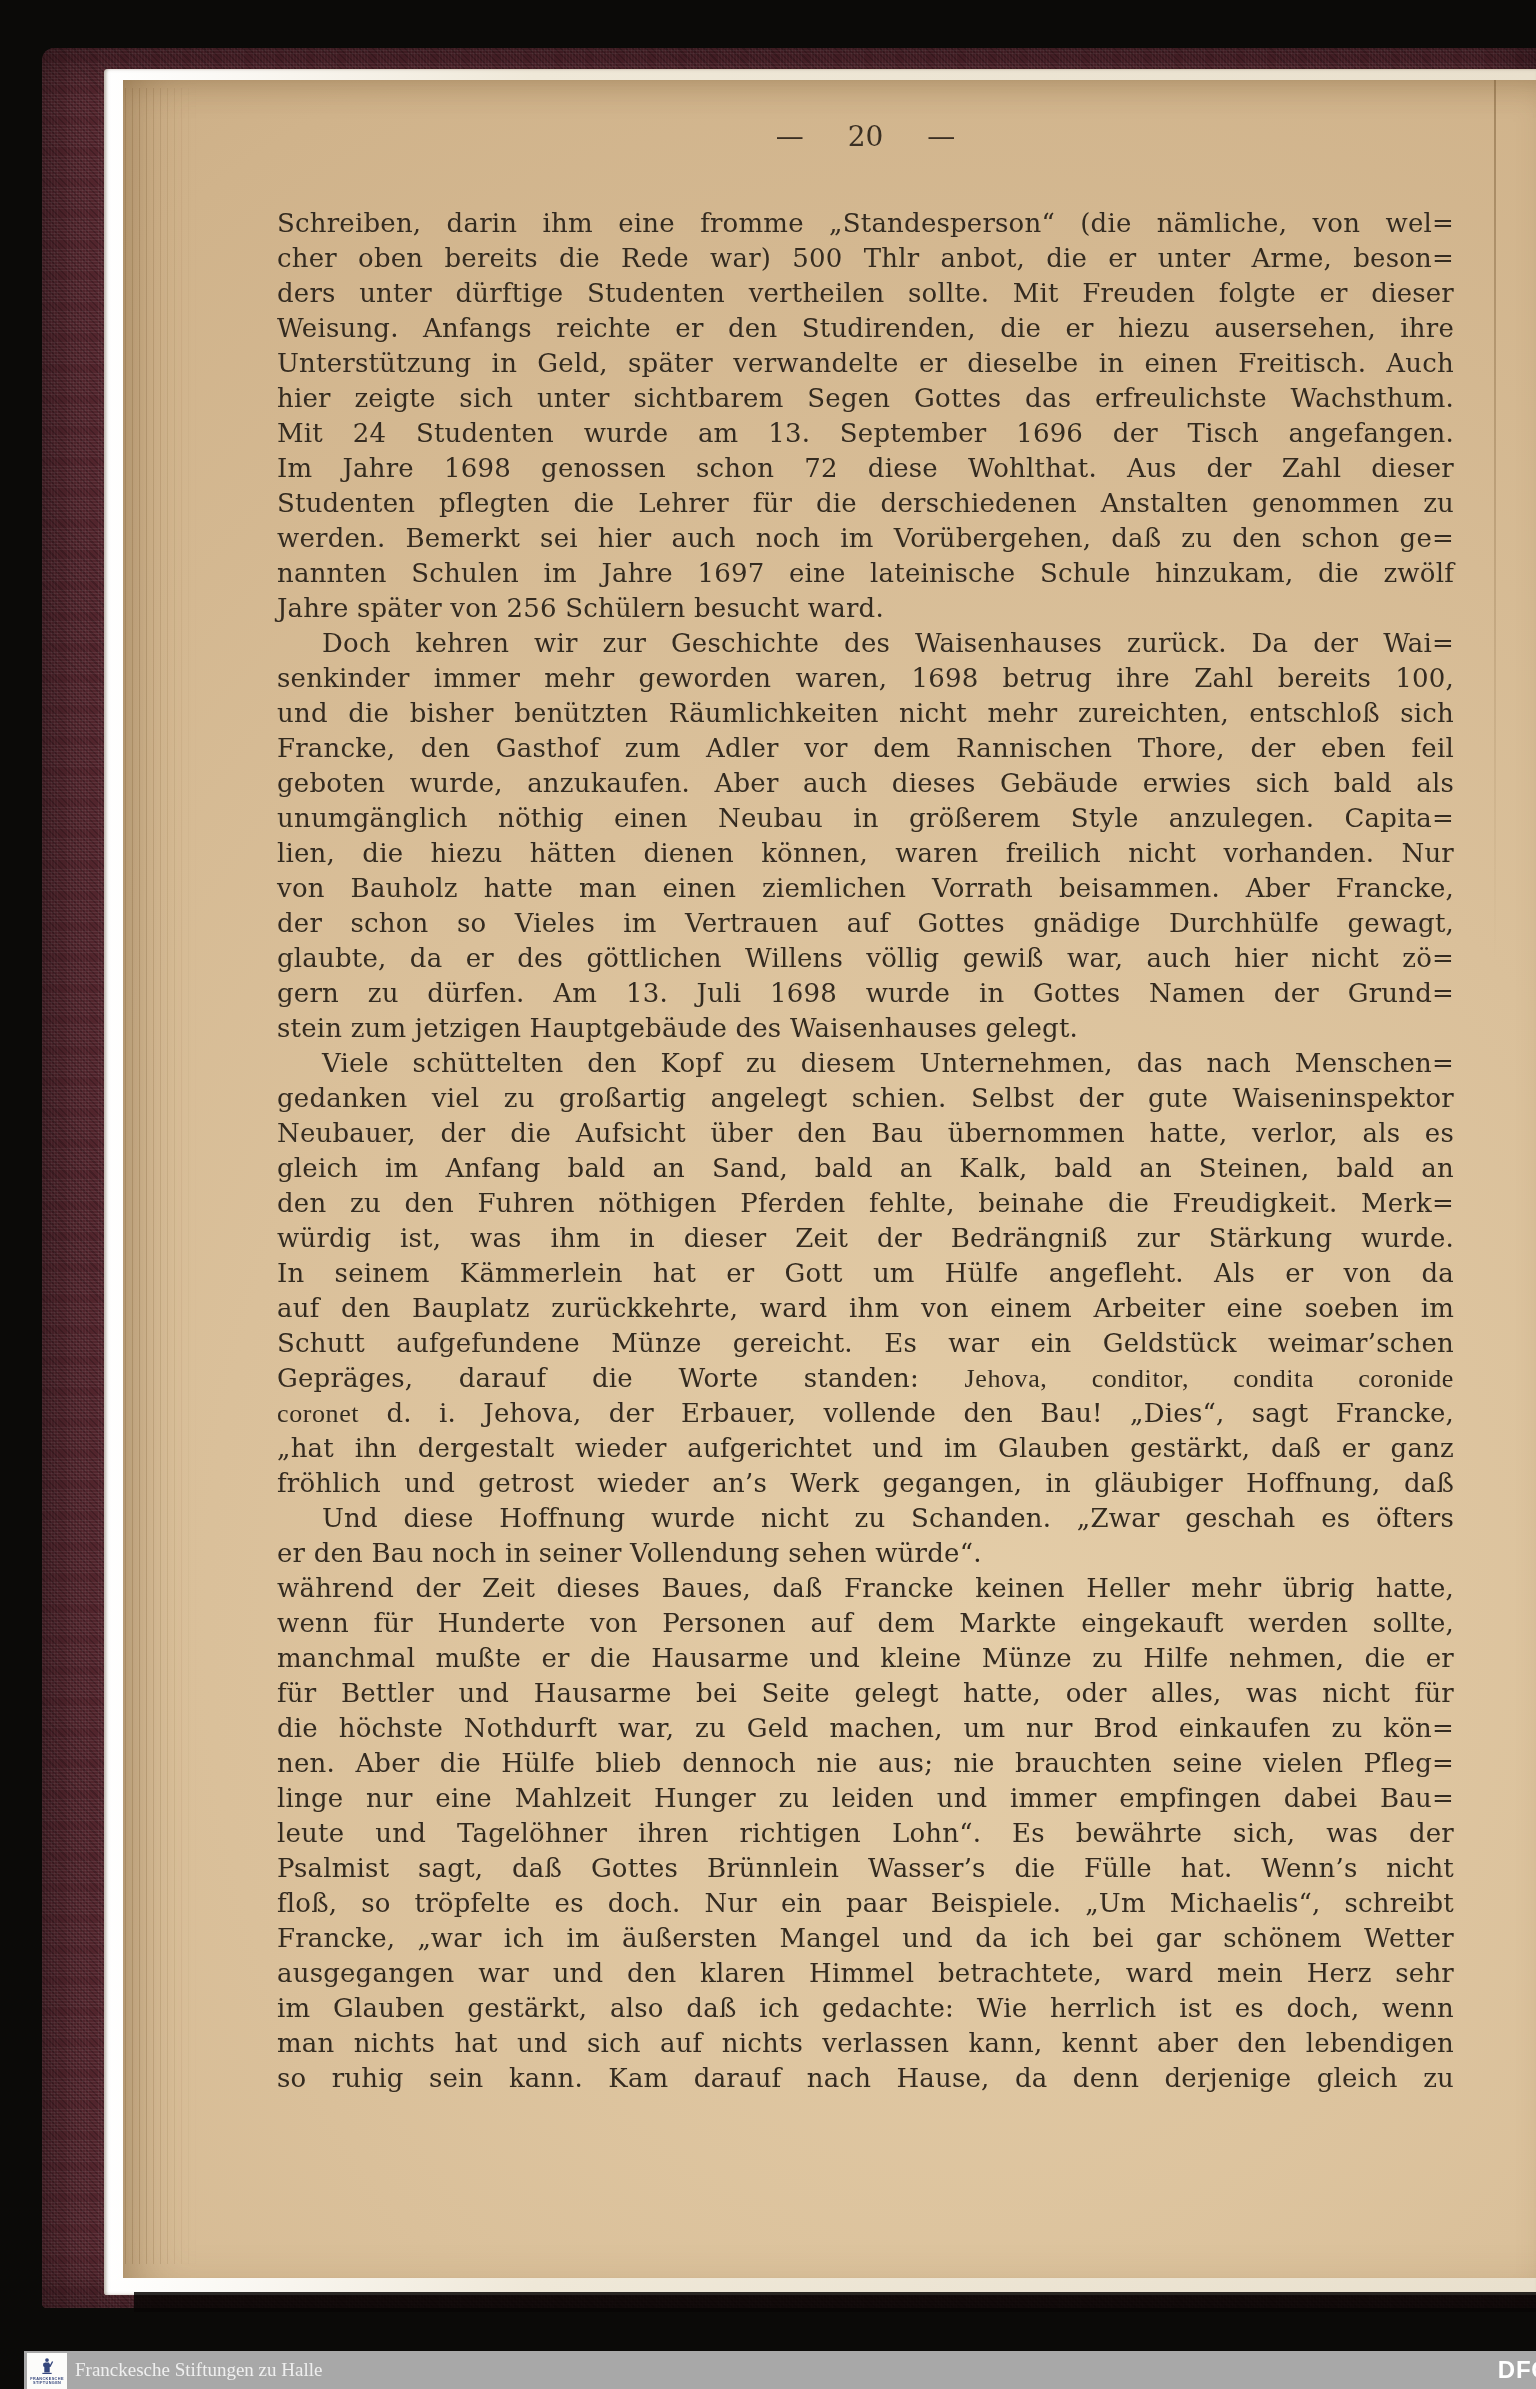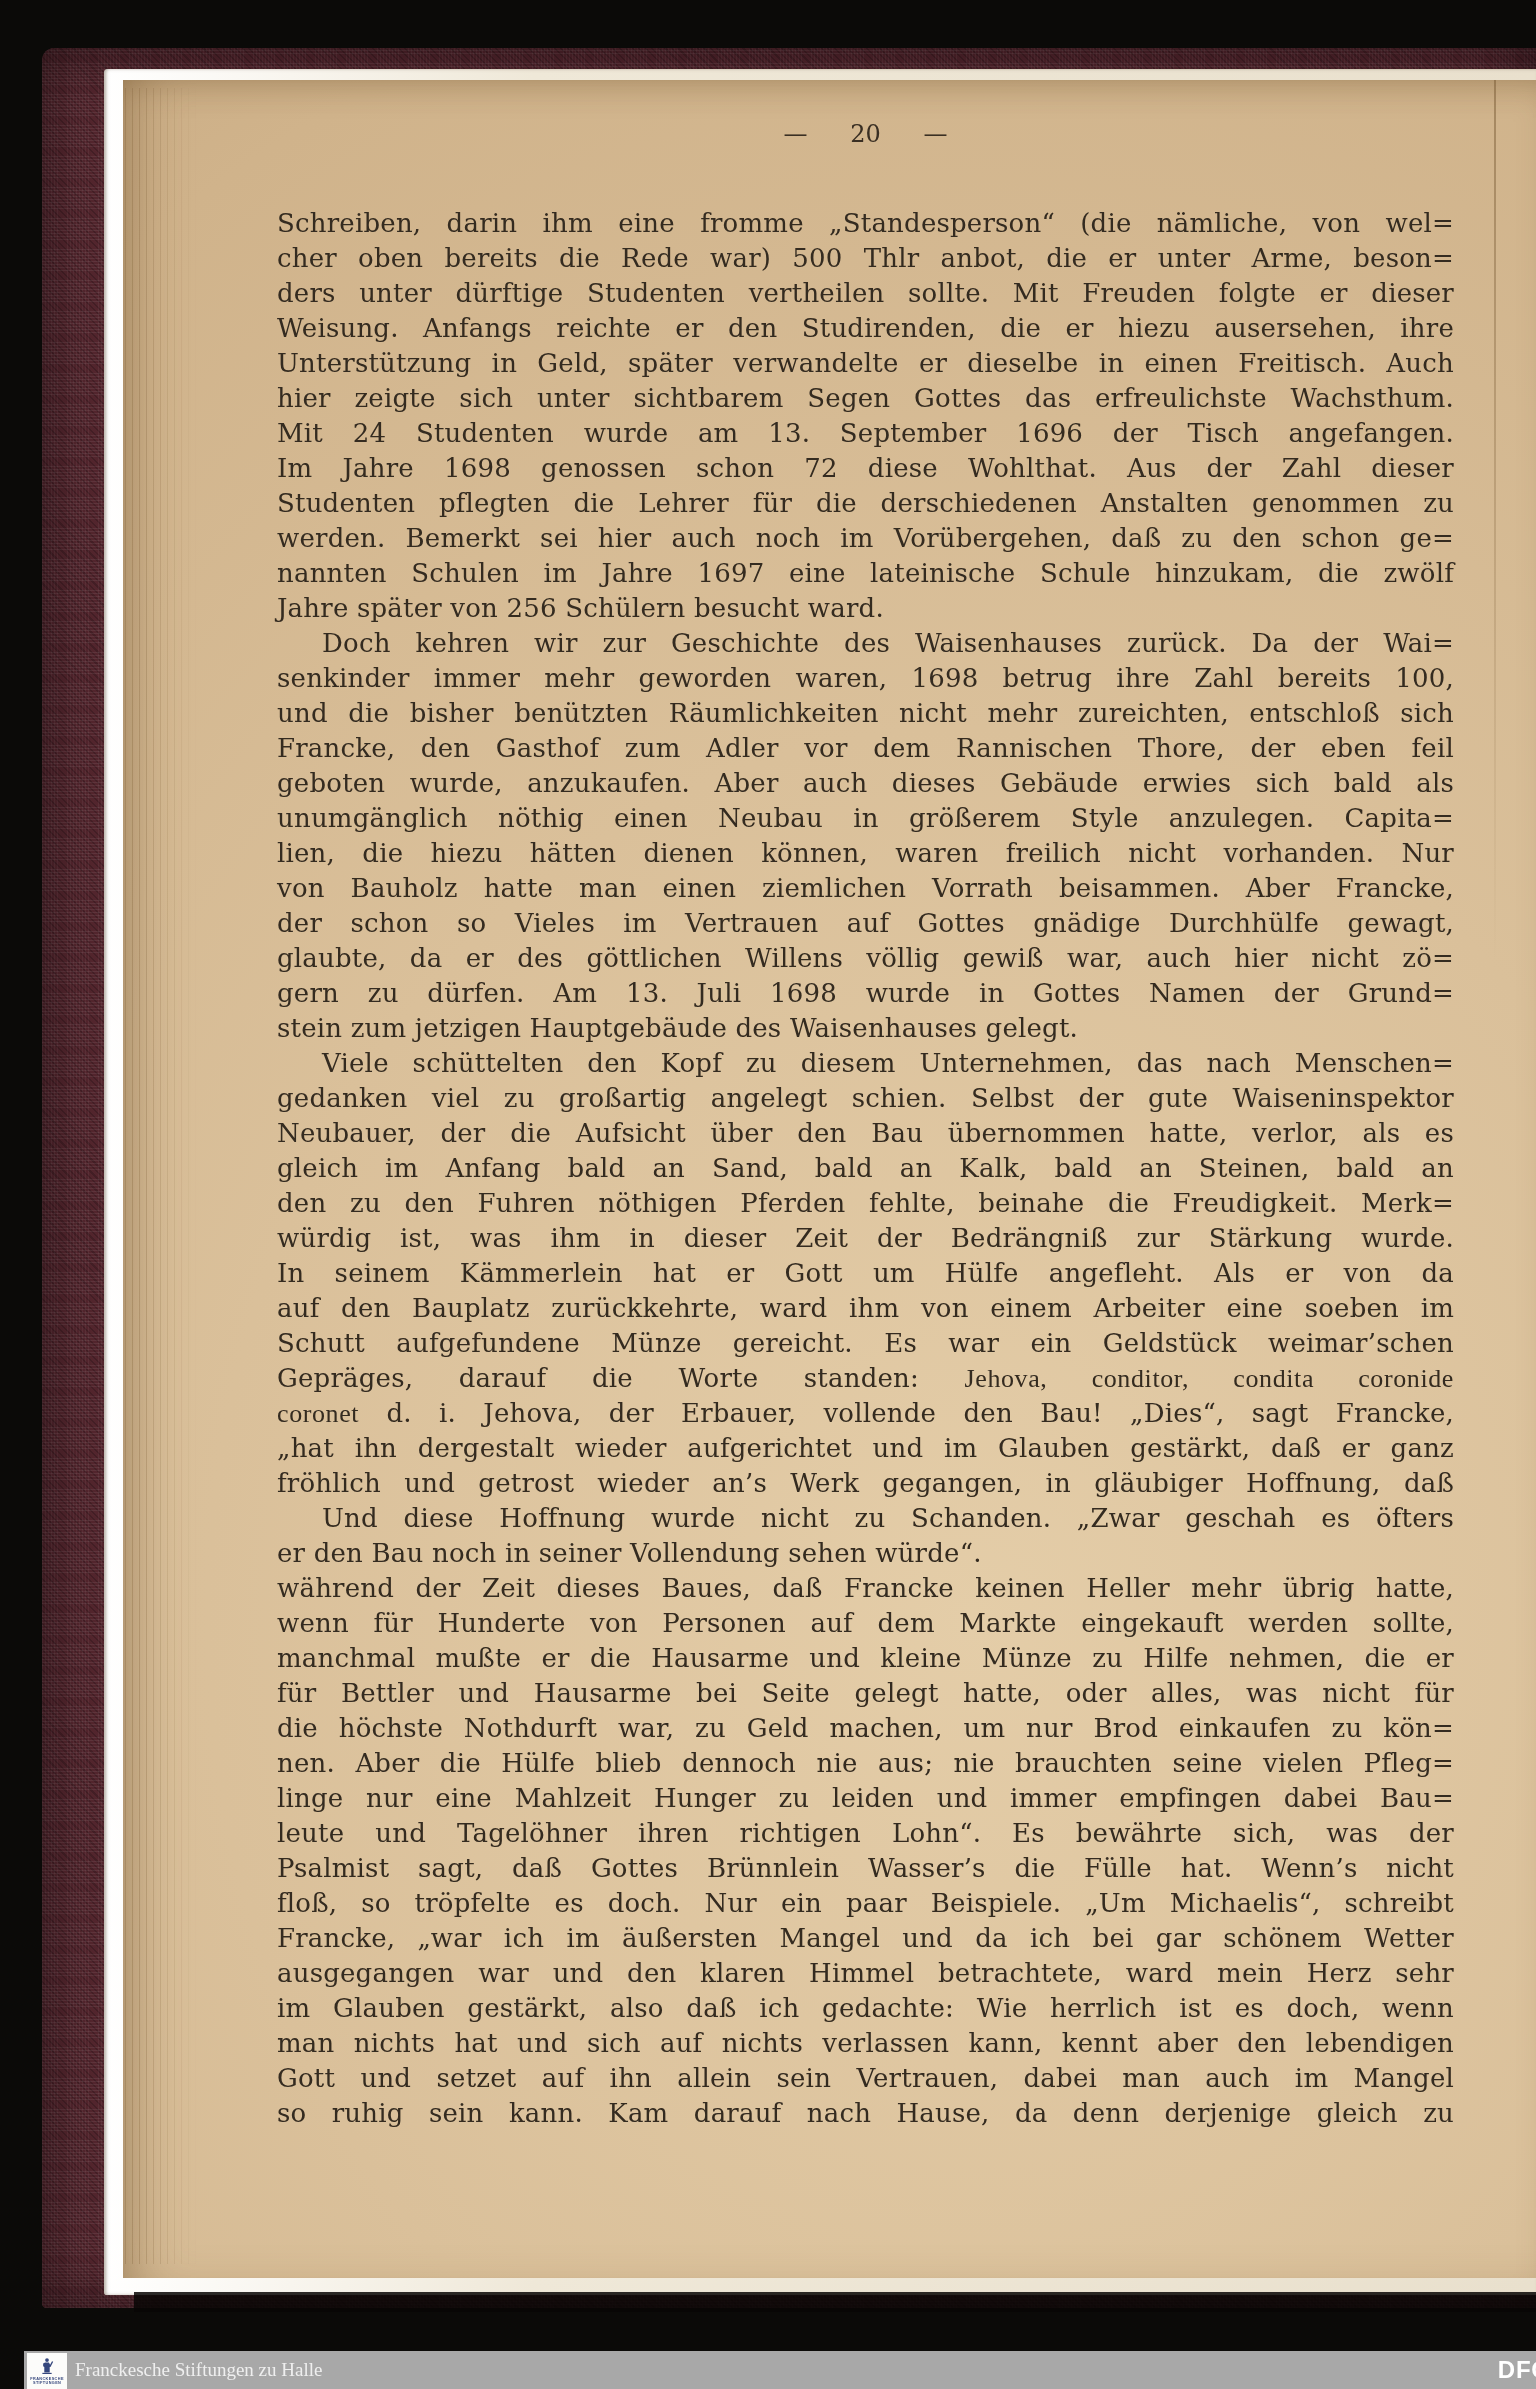--- a/index.html
+++ b/index.html
@@ -43,21 +43,21 @@
     -webkit-mask-image:linear-gradient(90deg,#000 20%, rgba(0,0,0,0) 100%);
             mask-image:linear-gradient(90deg,#000 20%, rgba(0,0,0,0) 100%);
   }
   .crease {
     position:absolute; right:40px; top:0; width:2.3px; height:883px;
     background:linear-gradient(180deg, rgba(120,90,52,0.5), rgba(120,90,52,0));
   }
   
   .page-number {
     position:absolute; left:154px; top:40px; width:1177px;
-    text-align:center; font-size:24px; color:#3a2f23;
+    text-align:center; font-size:28px; color:#3a2f23;
     word-spacing:35px; white-space:pre;
   }
   .text-block {
     position:absolute; left:154px; top:126px; width:1177px;
     color:#342b20;
   }
   .line {
     height:35px; line-height:35px; font-size:26px; letter-spacing:0.2px;
     text-align:justify; text-align-last:justify; white-space:nowrap;
   }
@@ -147,21 +147,20 @@
         <div class="line"><span>die höchste Nothdurft war, zu Geld machen, um nur Brod einkaufen zu kön=</span></div>
         <div class="line"><span>nen. Aber die Hülfe blieb dennoch nie aus; nie brauchten seine vielen Pfleg=</span></div>
         <div class="line"><span>linge nur eine Mahlzeit Hunger zu leiden und immer empfingen dabei Bau=</span></div>
         <div class="line"><span>leute und Tagelöhner ihren richtigen Lohn“. Es bewährte sich, was der</span></div>
         <div class="line"><span>Psalmist sagt, daß Gottes Brünnlein Wasser’s die Fülle hat. Wenn’s nicht</span></div>
         <div class="line"><span>floß, so tröpfelte es doch. Nur ein paar Beispiele. „Um Michaelis“, schreibt</span></div>
         <div class="line"><span>Francke, „war ich im äußersten Mangel und da ich bei gar schönem Wetter</span></div>
         <div class="line"><span>ausgegangen war und den klaren Himmel betrachtete, ward mein Herz sehr</span></div>
         <div class="line"><span>im Glauben gestärkt, also daß ich gedachte: Wie herrlich ist es doch, wenn</span></div>
         <div class="line"><span>man nichts hat und sich auf nichts verlassen kann, kennt aber den lebendigen</span></div>
-        <div class="line"><span>Gott und setzet auf ihn allein sein Vertrauen, dabei man auch im Mangel</span></div>
         <div class="line"><span>so ruhig sein kann. Kam darauf nach Hause, da denn derjenige gleich zu</span></div>
       </div>
   </div>
 
   <div class="cover-shadow"></div>
 
   <div class="footer">
     <div class="logo-box">
       <span>
         <svg width="14" height="17" viewBox="0 0 18 22">

